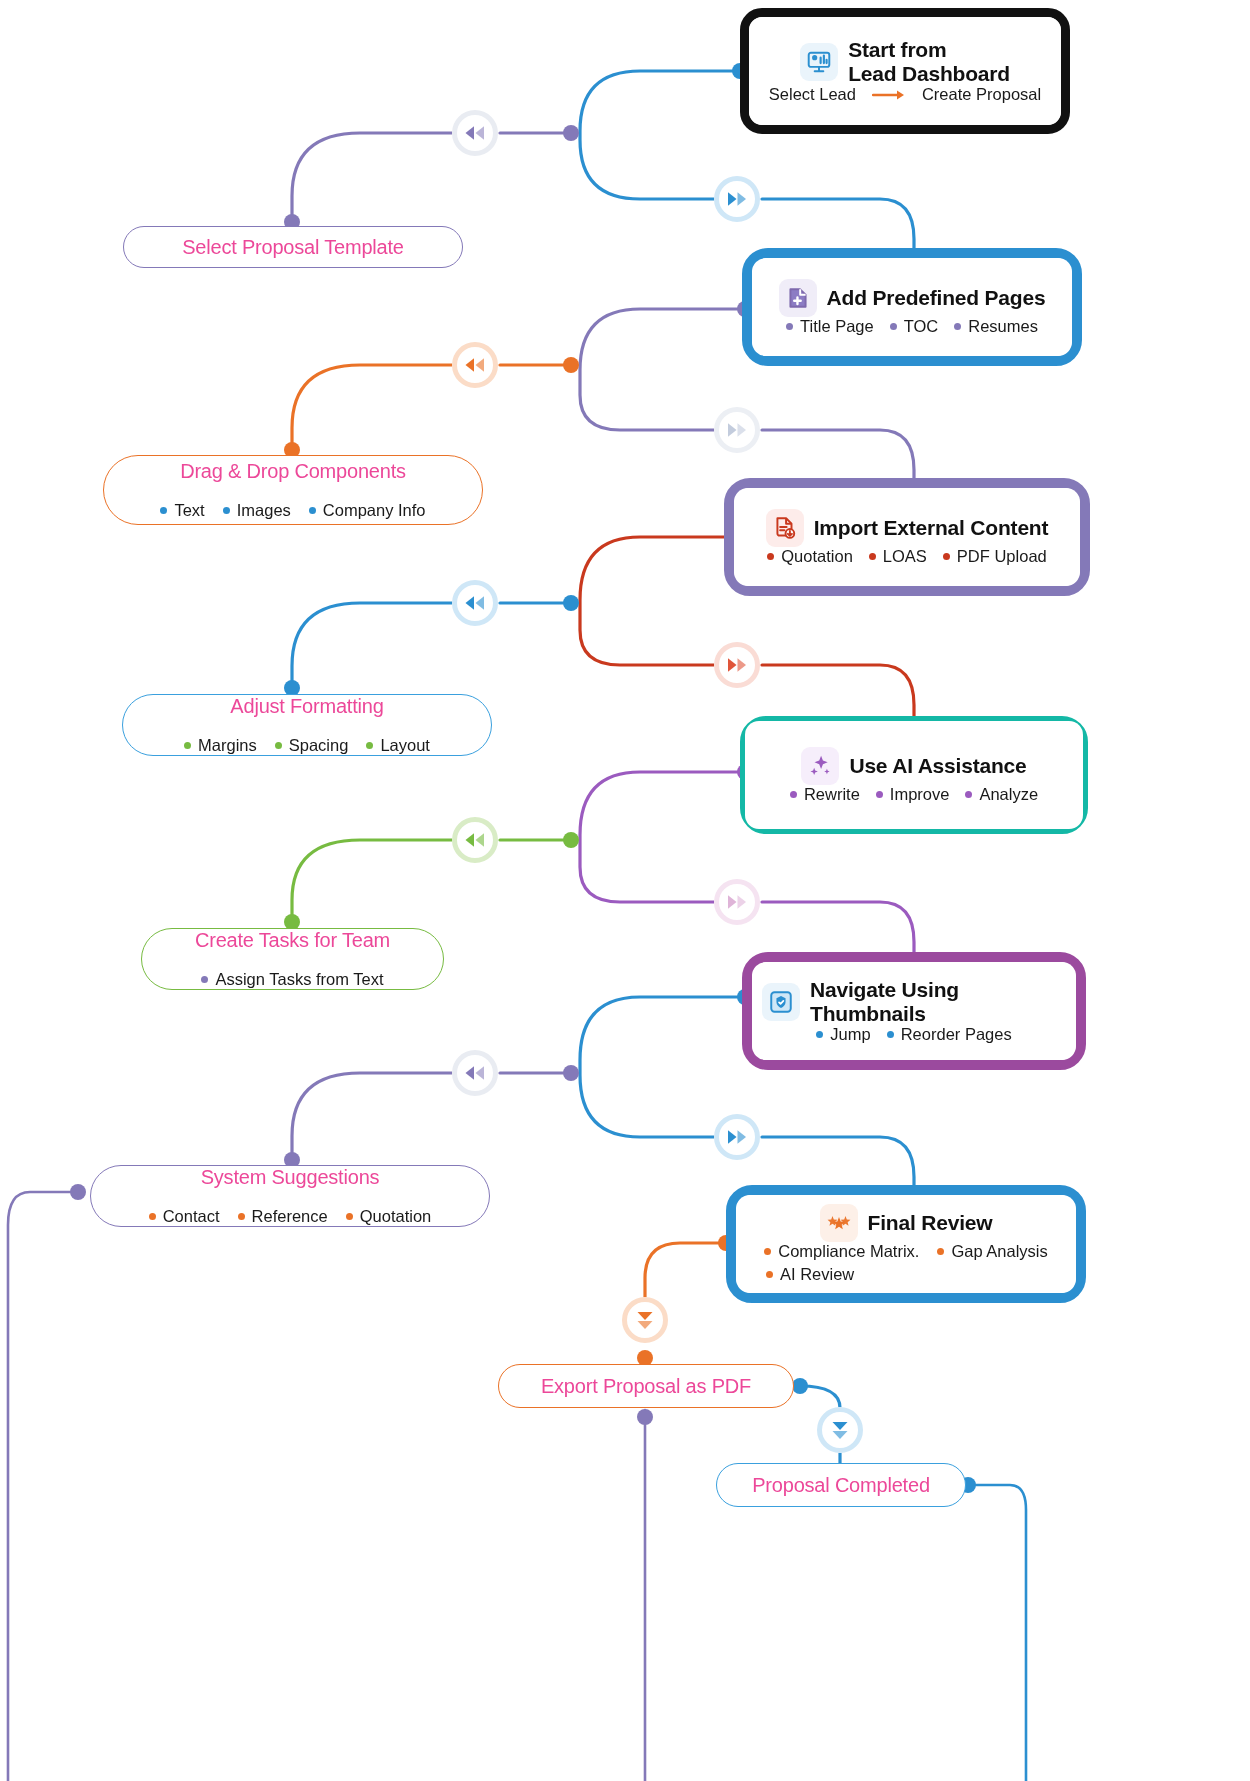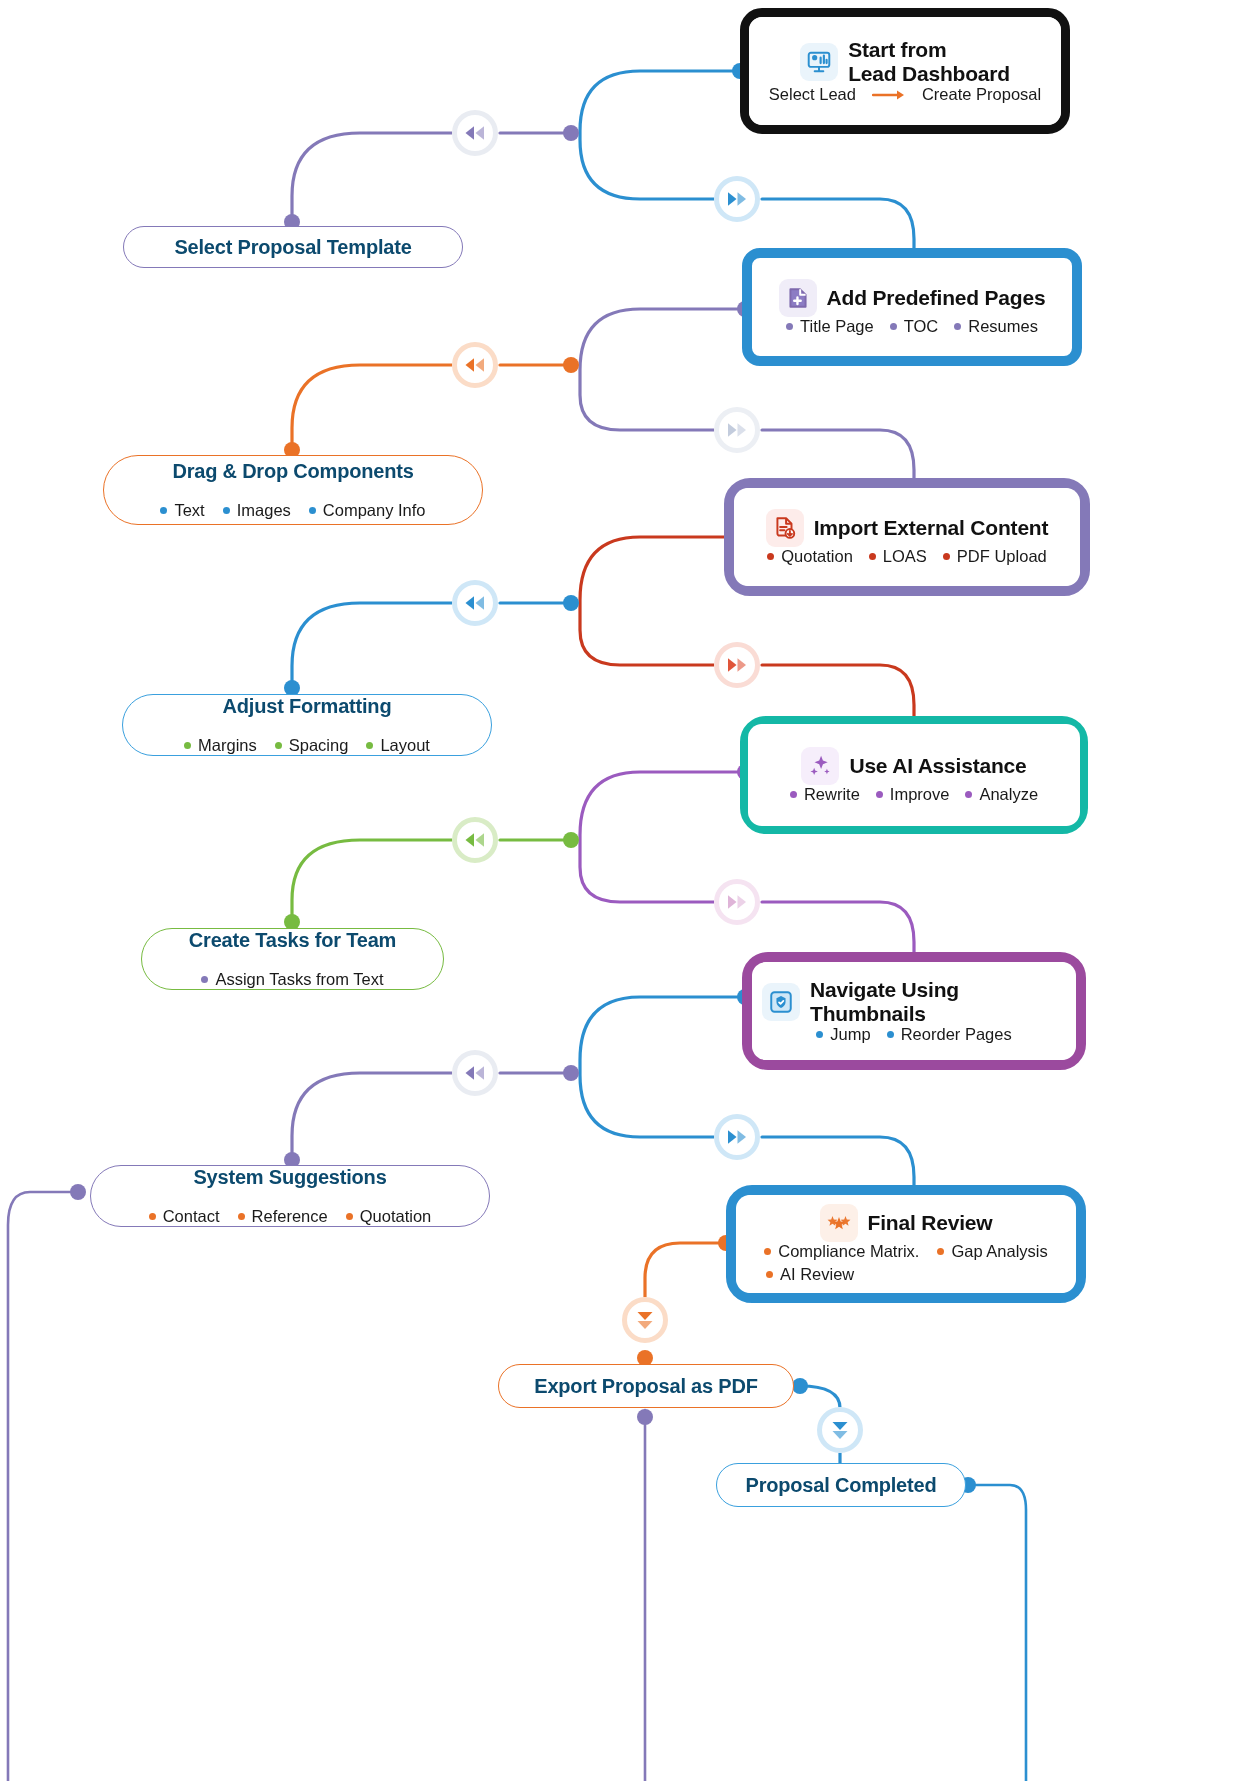--- a/index.html
+++ b/index.html
@@ -58,21 +58,21 @@
   
   .pill {
     position:absolute;
     background:#ffffff;
     border-radius:999px;
     border:1.6px solid #888;
     display:flex; flex-direction:column;
     align-items:center; justify-content:center;
     padding:4px 20px;
   }
-  .pill-title { font-size:20px; font-weight:bold; color:#0c4a6e; letter-spacing:-0.2px; white-space:nowrap;}
+  .pill-title { font-size:20px; font-weight:normal; color:#ec4899; letter-spacing:-0.2px; white-space:nowrap;}
   .pill-sub {
     margin-top:18px;
     display:flex; align-items:center; justify-content:center;
     gap:6px 18px; flex-wrap:wrap;
     font-size:16.5px; color:#1a1a1a;
   }
 
   
   .badge {
     position:absolute;
@@ -186,21 +186,21 @@
           <svg width="34" height="12" viewBox="0 0 34 12">
               <path d="M1 6h25" stroke="#ea7227" stroke-width="2.4" stroke-linecap="round"></path>
               <path d="M25 1.5 32 6l-7 4.5z" fill="#ea7227"></path>
             </svg>
         </span>
         <span class="arrowtext">Create Proposal</span>
       </div>
     </div>
   </div>
 
-  <div class="card" style="left:742px; top:248px; width:340px; height:118px; border:10px solid #2b8fd0; border-radius:18px;align-items:center;">
+  <div class="card" style="left:742px; top:248px; width:340px; height:118px; border:10px solid #2b8fd0; border-radius:26px;align-items:center;">
     <div class="inner">
       <div class="card-head">
         <span class="icon-tile" style="background:#f0edf8;">
           <svg width="26" height="26" viewBox="0 0 24 24" fill="none" stroke="#7e69ad" stroke-width="1.8" stroke-linejoin="round">
             <path d="M5 4h9l5 5v11H5z" fill="#8c7cc4" stroke="#7e69ad"></path>
             <path d="M14 4v5h5" stroke="#fff"></path>
             <path d="M11.5 11.5v6M8.5 14.5h6" stroke="#fff" stroke-width="2.2" stroke-linecap="round"></path>
           </svg>
         </span>
         <span class="card-title">Add Predefined Pages</span>
@@ -246,21 +246,21 @@
             <span>LOAS</span>
           </span>
         <span class="chip">
             <i class="dot" style="background:#c9391e"></i>
             <span>PDF Upload</span>
           </span>
       </div>
     </div>
   </div>
 
-  <div class="card" style="left:740px; top:716px; width:348px; height:118px; border:8px solid #14b8a6; border-radius:26px;">
+  <div class="card" style="left:740px; top:716px; width:348px; height:118px; border:5px solid #14b8a6; border-radius:26px;">
     <div class="inner">
       <div class="card-head">
         <span class="icon-tile" style="background:#f6eefb;">
           <svg width="26" height="26" viewBox="0 0 24 24" fill="#9b5bbf">
             <path d="M13 2.5l1.7 4.4 4.4 1.7-4.4 1.7L13 14.7l-1.7-4.4L6.9 8.6l4.4-1.7z"></path>
             <path d="M6.6 13.6l.95 2.45 2.45.95-2.45.95-.95 2.45-.95-2.45-2.45-.95 2.45-.95z"></path>
             <path d="M18.4 14.6l.7 1.8 1.8.7-1.8.7-.7 1.8-.7-1.8-1.8-.7 1.8-.7z"></path>
           </svg>
         </span>
         <span class="card-title">Use AI Assistance</span>

